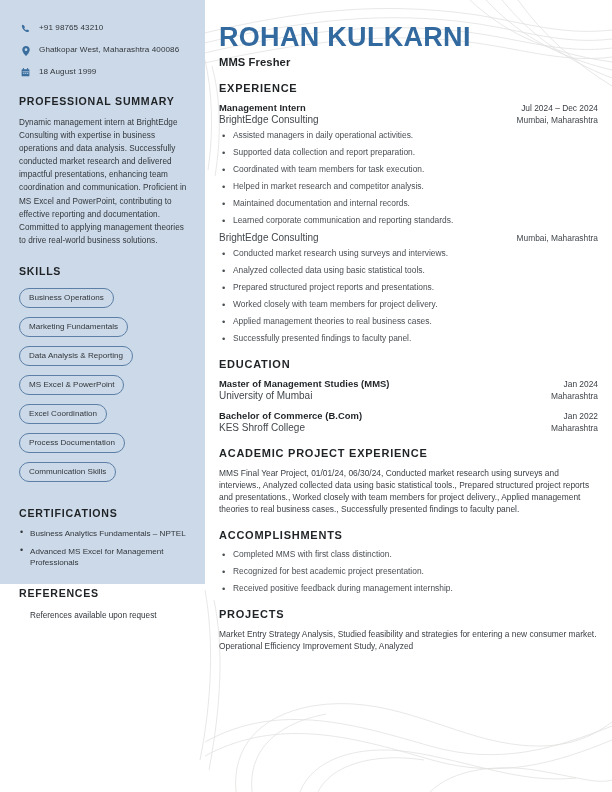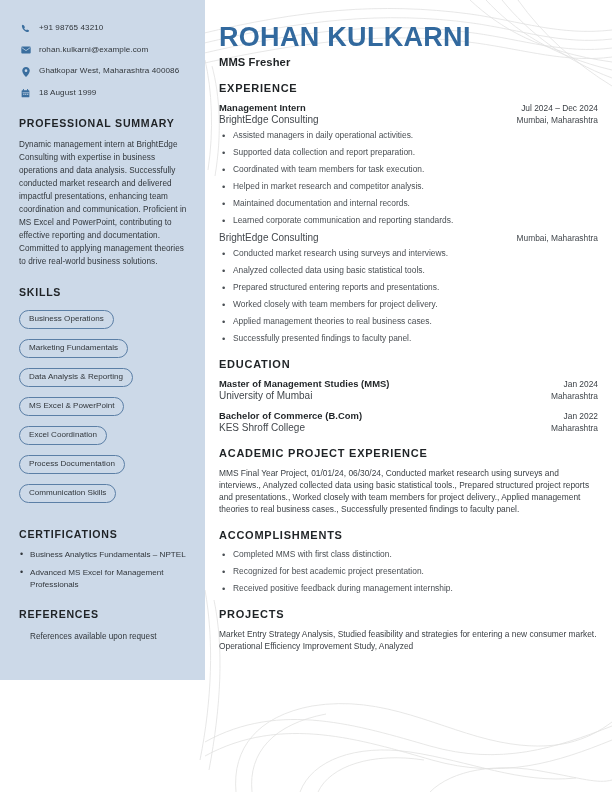--- a/index.html
+++ b/index.html
@@ -30,21 +30,21 @@
     pointer-events: none;
     z-index: 0;
   }
 
   
   .sidebar {
     position: relative;
     z-index: 2;
     width: 205px;
     min-width: 205px;
-    height: 680px;
+    height: 584px;
     background: #ccd9e8;
     box-sizing: border-box;
     padding: 22px 16px 0 19px;
   }
   .contact-list { margin: 0 0 4px 0; }
   .contact-row {
     display: flex;
     align-items: flex-start;
     margin-bottom: 10px;
   }
@@ -254,29 +254,20 @@
 
       <div class="contact-row">
         <span class="contact-icon">
           <svg width="9" height="9" viewBox="0 0 16 16" fill="#3a6e9e">
             <path d="M3.1 1.2 C2.2 1.6 1.4 2.6 1.5 3.6 c.3 3.3 2.2 6.5 4.9 8.6 2 1.6 4.6 2.6 6.2 2.1 .9-.3 1.6-1.2 1.8-2.1 .1-.5-.2-.9-.6-1.1l-2.4-1.1c-.5-.2-1-.1-1.3.3l-.8 1c-1.6-.9-2.9-2.2-3.8-3.8l1-.8c.4-.3.5-.8.3-1.3L5.6 2.9 C5.4 2.4 4.9 2.1 4.4 2.2z"></path>
           </svg>
         </span>
         <span class="contact-text">+91 98765 43210</span>
       </div>
 
-      <div class="contact-row">
-        <span class="contact-icon">
-          <svg width="10" height="8" viewBox="0 0 16 12" fill="#3a6e9e">
-            <rect x="0.5" y="0.5" width="15" height="11" rx="1.5"></rect>
-            <path d="M1 2 L8 7 L15 2" stroke="#ccd9e8" stroke-width="1.2" fill="none"></path>
-          </svg>
-        </span>
-        <span class="contact-text">rohan.kulkarni@example.com</span>
-      </div>
 
       <div class="contact-row">
         <span class="contact-icon">
           <svg width="8" height="10" viewBox="0 0 12 16" fill="#3a6e9e">
             <path d="M6 0 C2.7 0 0 2.7 0 6 c0 4.3 6 10 6 10 s6-5.7 6-10 C12 2.7 9.3 0 6 0z"></path>
             <circle cx="6" cy="5.8" r="2.1" fill="#ccd9e8"></circle>
           </svg>
         </span>
         <span class="contact-text">Ghatkopar West, Maharashtra 400086</span>
       </div>
@@ -351,21 +342,21 @@
       </div>
 
       <div class="entry">
         <div class="entry-sub">
           <span class="entry-org">BrightEdge Consulting</span>
           <span class="entry-loc">Mumbai, Maharashtra</span>
         </div>
         <ul class="main-bullets">
           <li>Conducted market research using surveys and interviews.</li>
           <li>Analyzed collected data using basic statistical tools.</li>
-          <li>Prepared structured entering reports and presentations.</li>
+          <li>Prepared structured project reports and presentations.</li>
           <li>Worked closely with team members for project delivery.</li>
           <li>Applied management theories to real business cases.</li>
           <li>Successfully presented findings to faculty panel.</li>
         </ul>
       </div>
     </section>
 
     <section class="section">
       <h2 class="sec-heading">EDUCATION</h2>
 

